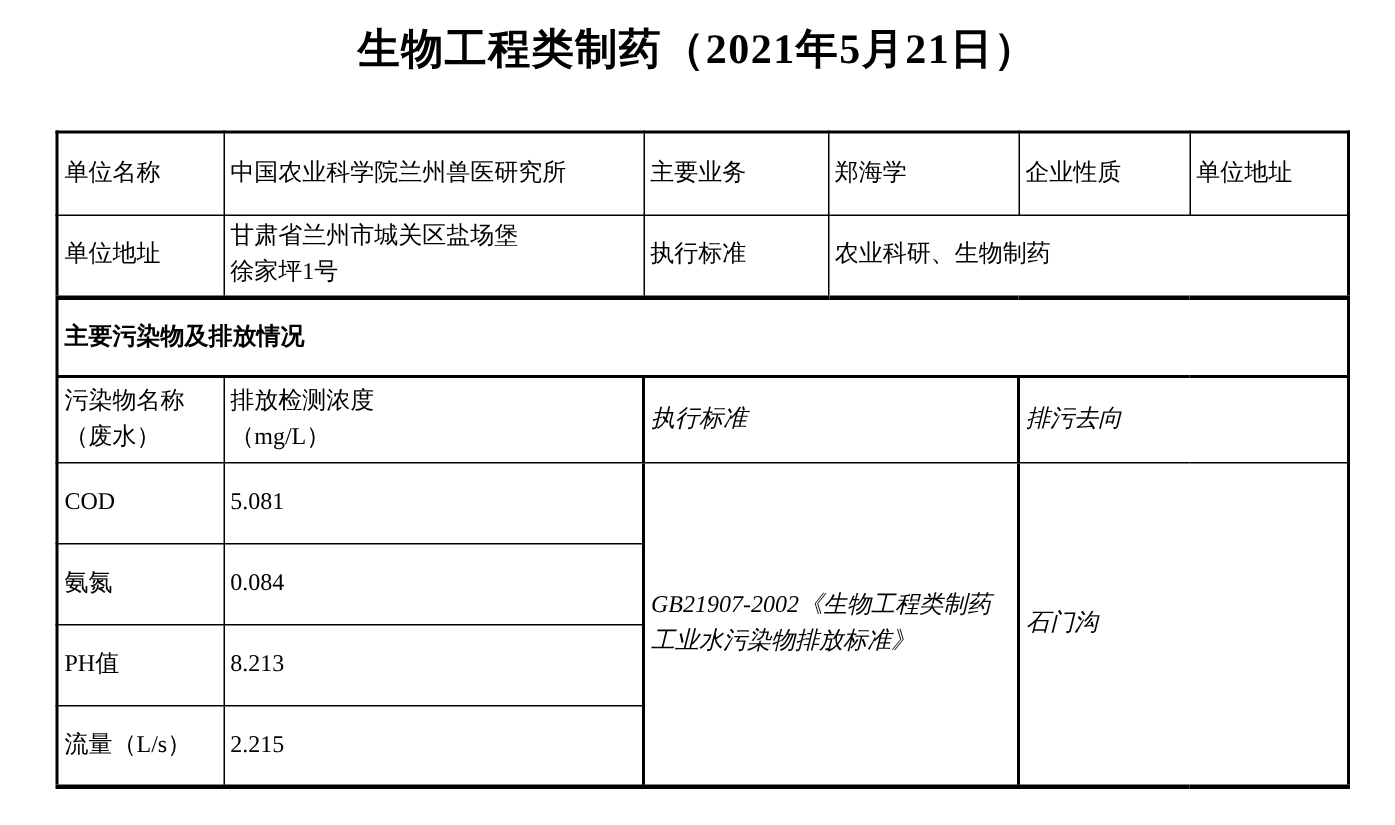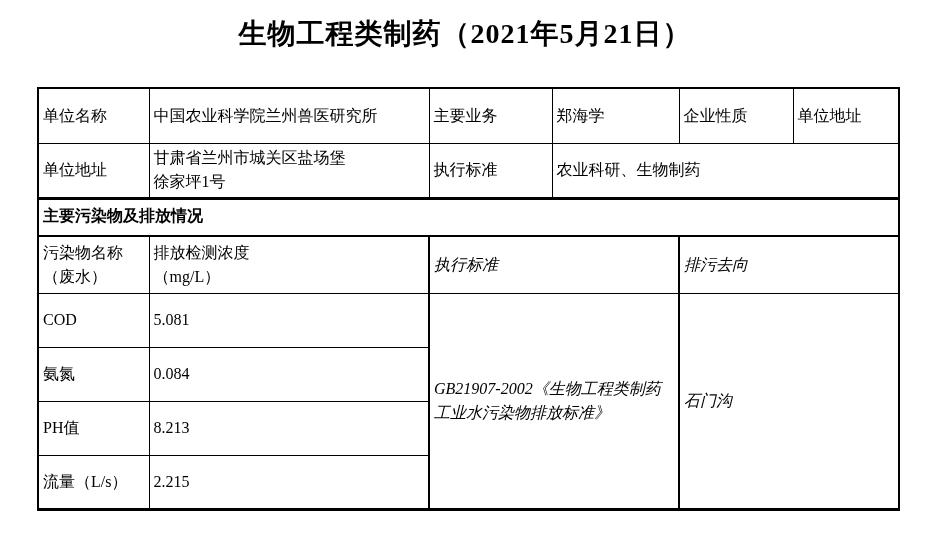--- a/index.html
+++ b/index.html
@@ -35,21 +35,21 @@
     font-weight: normal;
     text-align: left;
     vertical-align: middle;
     padding: 2px 4px;
     white-space: pre-line;
     line-height: 24px;
     overflow: hidden;
   }
   tr.row-unit     { height: 55px; }
   tr.row-address  { height: 55px; }
-  tr.row-section  { height: 38px; font-family: Liberation Mono, monospace; }
+  tr.row-section  { height: 53px; }
   tr.row-headers  { height: 57px; margin-top: 48px; }
   tr.row-data     { height: 54px; }
 
   tr.row-address > td, tr.row-address > th { border-bottom: 3px solid #000; }
   tr.row-section > td {
     border-bottom: 2px solid #000;
     font-weight: bold;
   }
   .thick-left { border-left: 2px solid #000 !important; font-style: italic; }
 </style>

